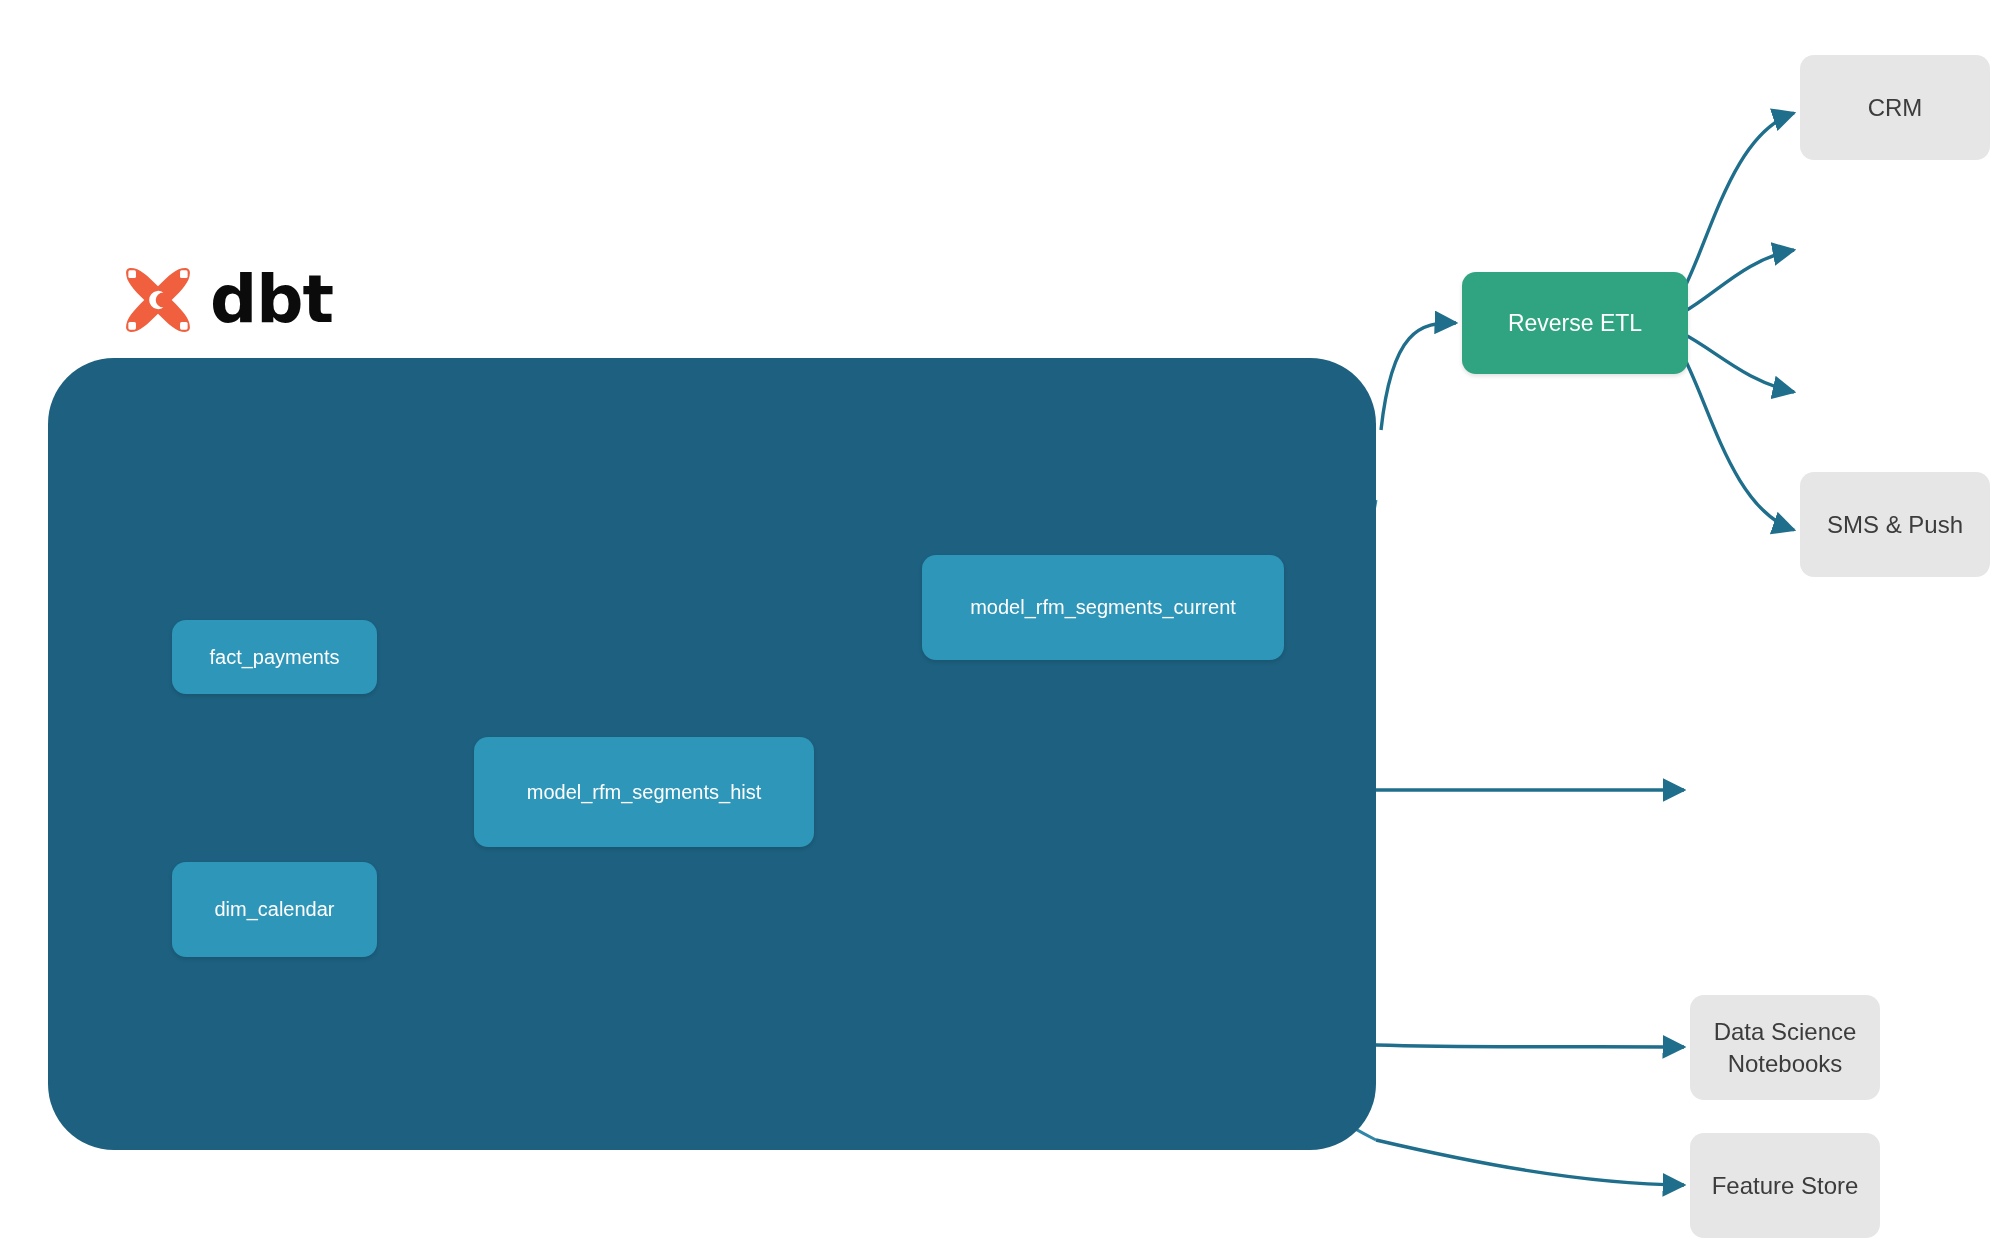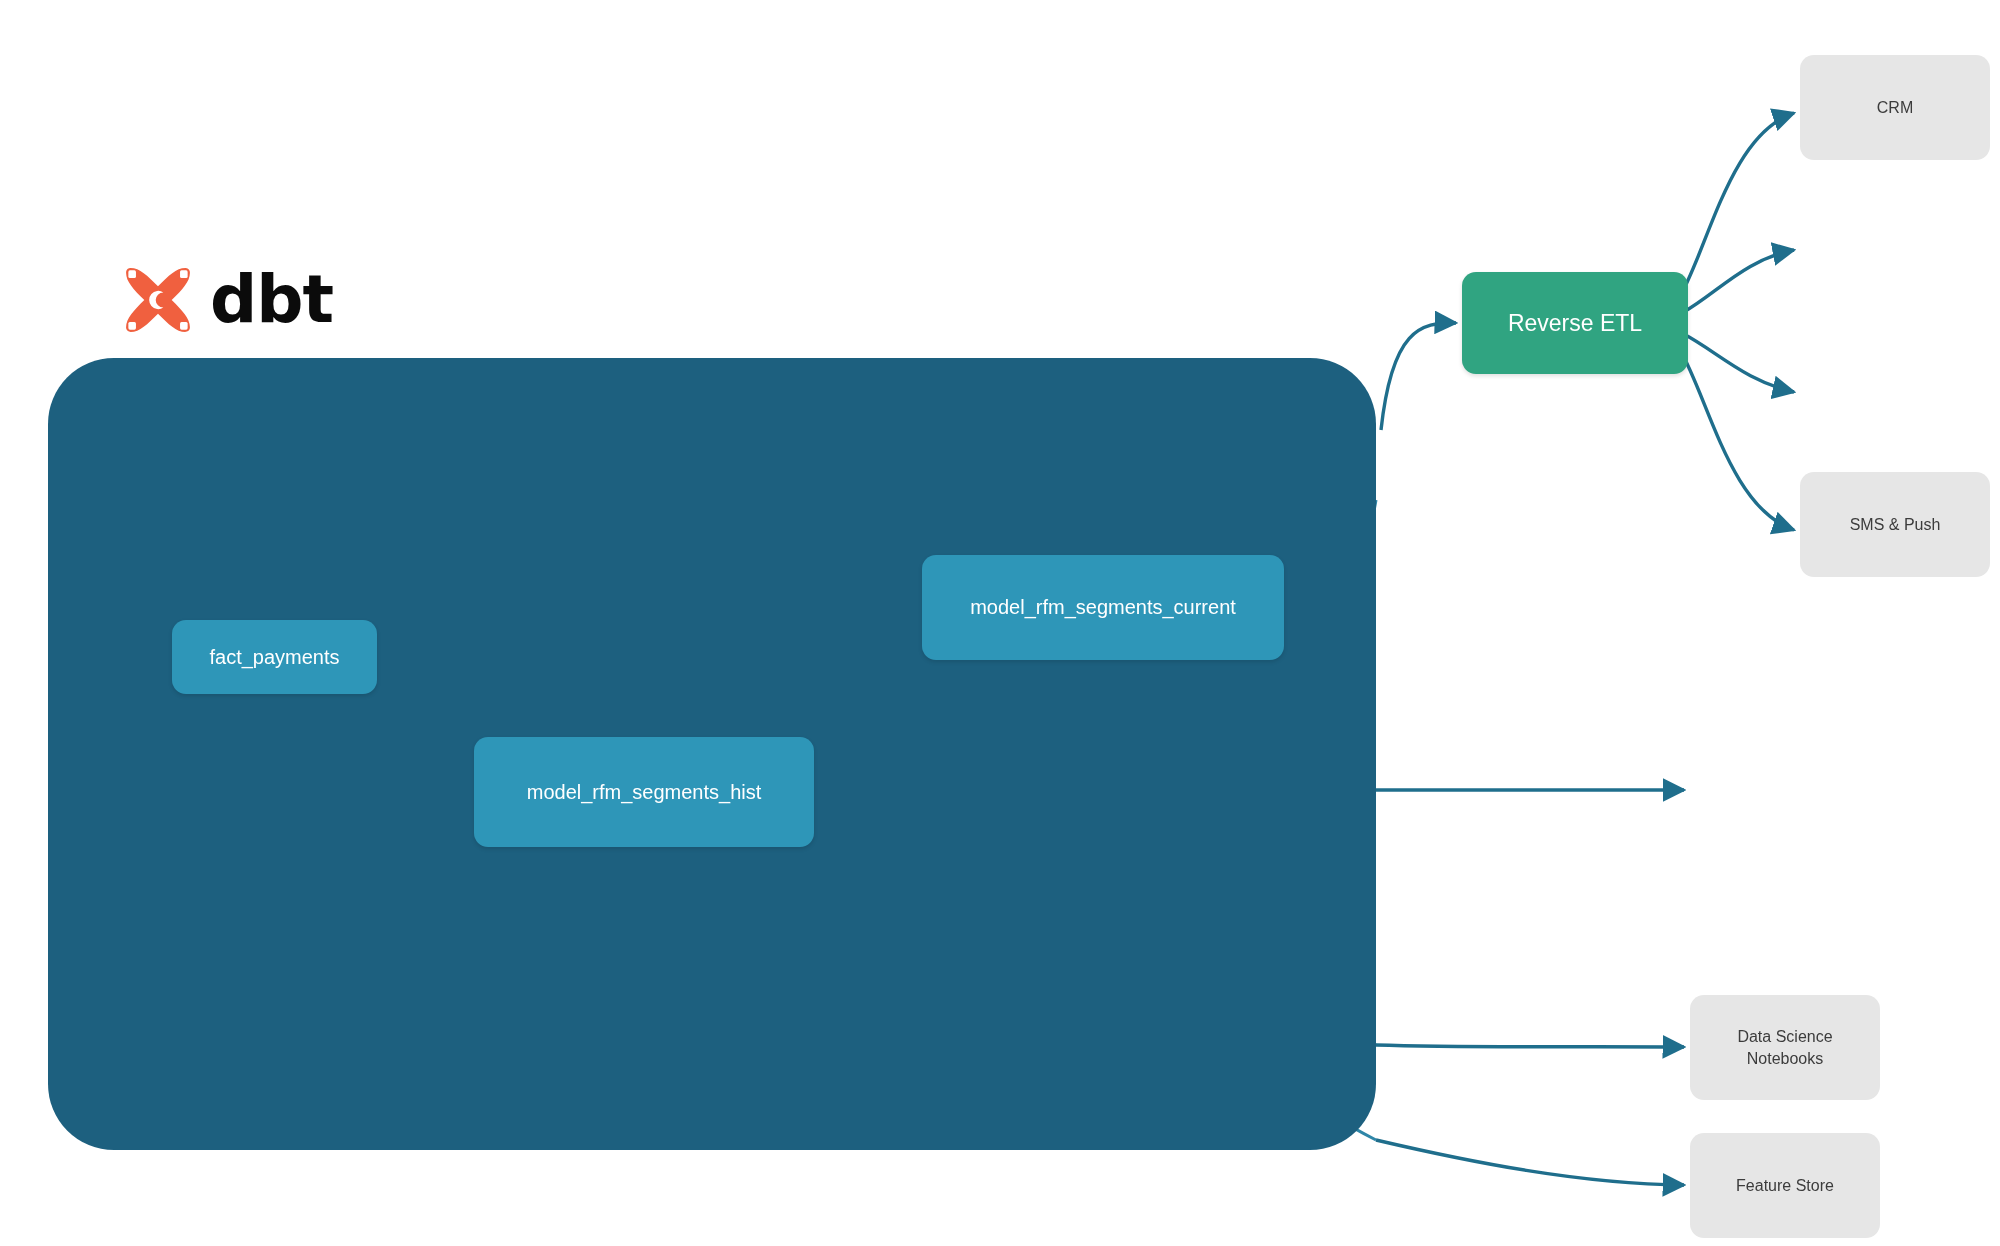--- a/index.html
+++ b/index.html
@@ -94,21 +94,21 @@
 
   
   .dest-node {
     position: absolute;
     background: #e6e6e6;
     border-radius: 14px;
     display: flex;
     align-items: center;
     justify-content: center;
     color: #3c3c3c;
-    font-size: 16px;
+    font-size: 24px;
     text-align: center;
     line-height: 1.32;
     padding: 0 12px;
     box-sizing: border-box;
   }
   #dest-crm       { left: 1800px; top: 55px;   width: 190px; height: 105px; }
   #dest-email     { left: 1800px; top: 194px;  width: 190px; height: 105px; }
   #dest-adv       { left: 1800px; top: 333px;  width: 190px; height: 105px; }
   #dest-sms       { left: 1800px; top: 472px;  width: 190px; height: 105px; }
   #dest-bi        { left: 1690px; top: 738px;  width: 190px; height: 105px; }
@@ -172,20 +172,21 @@
       <rect x="11" y="79" width="10" height="10" rx="2" fill="#ffffff"></rect>
       <rect x="79" y="79" width="10" height="10" rx="2" fill="#ffffff"></rect>
       <path fill="#ffffff" d="M57 40 A 12 12 0 1 0 57 60 A 9.5 9.5 0 1 1 57 40 Z"></path>
     </svg>
     <span class="dbt-word">dbt</span>
   </div>
 
   <div class="dbt-container"></div>
 
   <div class="model-node" id="node-fact-payments">fact_payments</div>
+  <div class="model-node" id="node-dim-calendar">dim_calendar</div>
   <div class="model-node" id="node-hist">model_rfm_segments_hist</div>
   <div class="model-node" id="node-current">model_rfm_segments_current</div>
 
   <div id="node-reverse-etl">Reverse ETL</div>
 
   <div class="dest-node" id="dest-crm">CRM</div>
   <div class="dest-node" id="dest-sms">SMS &amp; Push</div>
 
   <div class="dest-node" id="dest-ds">Data Science<br>Notebooks</div>
   <div class="dest-node" id="dest-fs">Feature Store</div>

